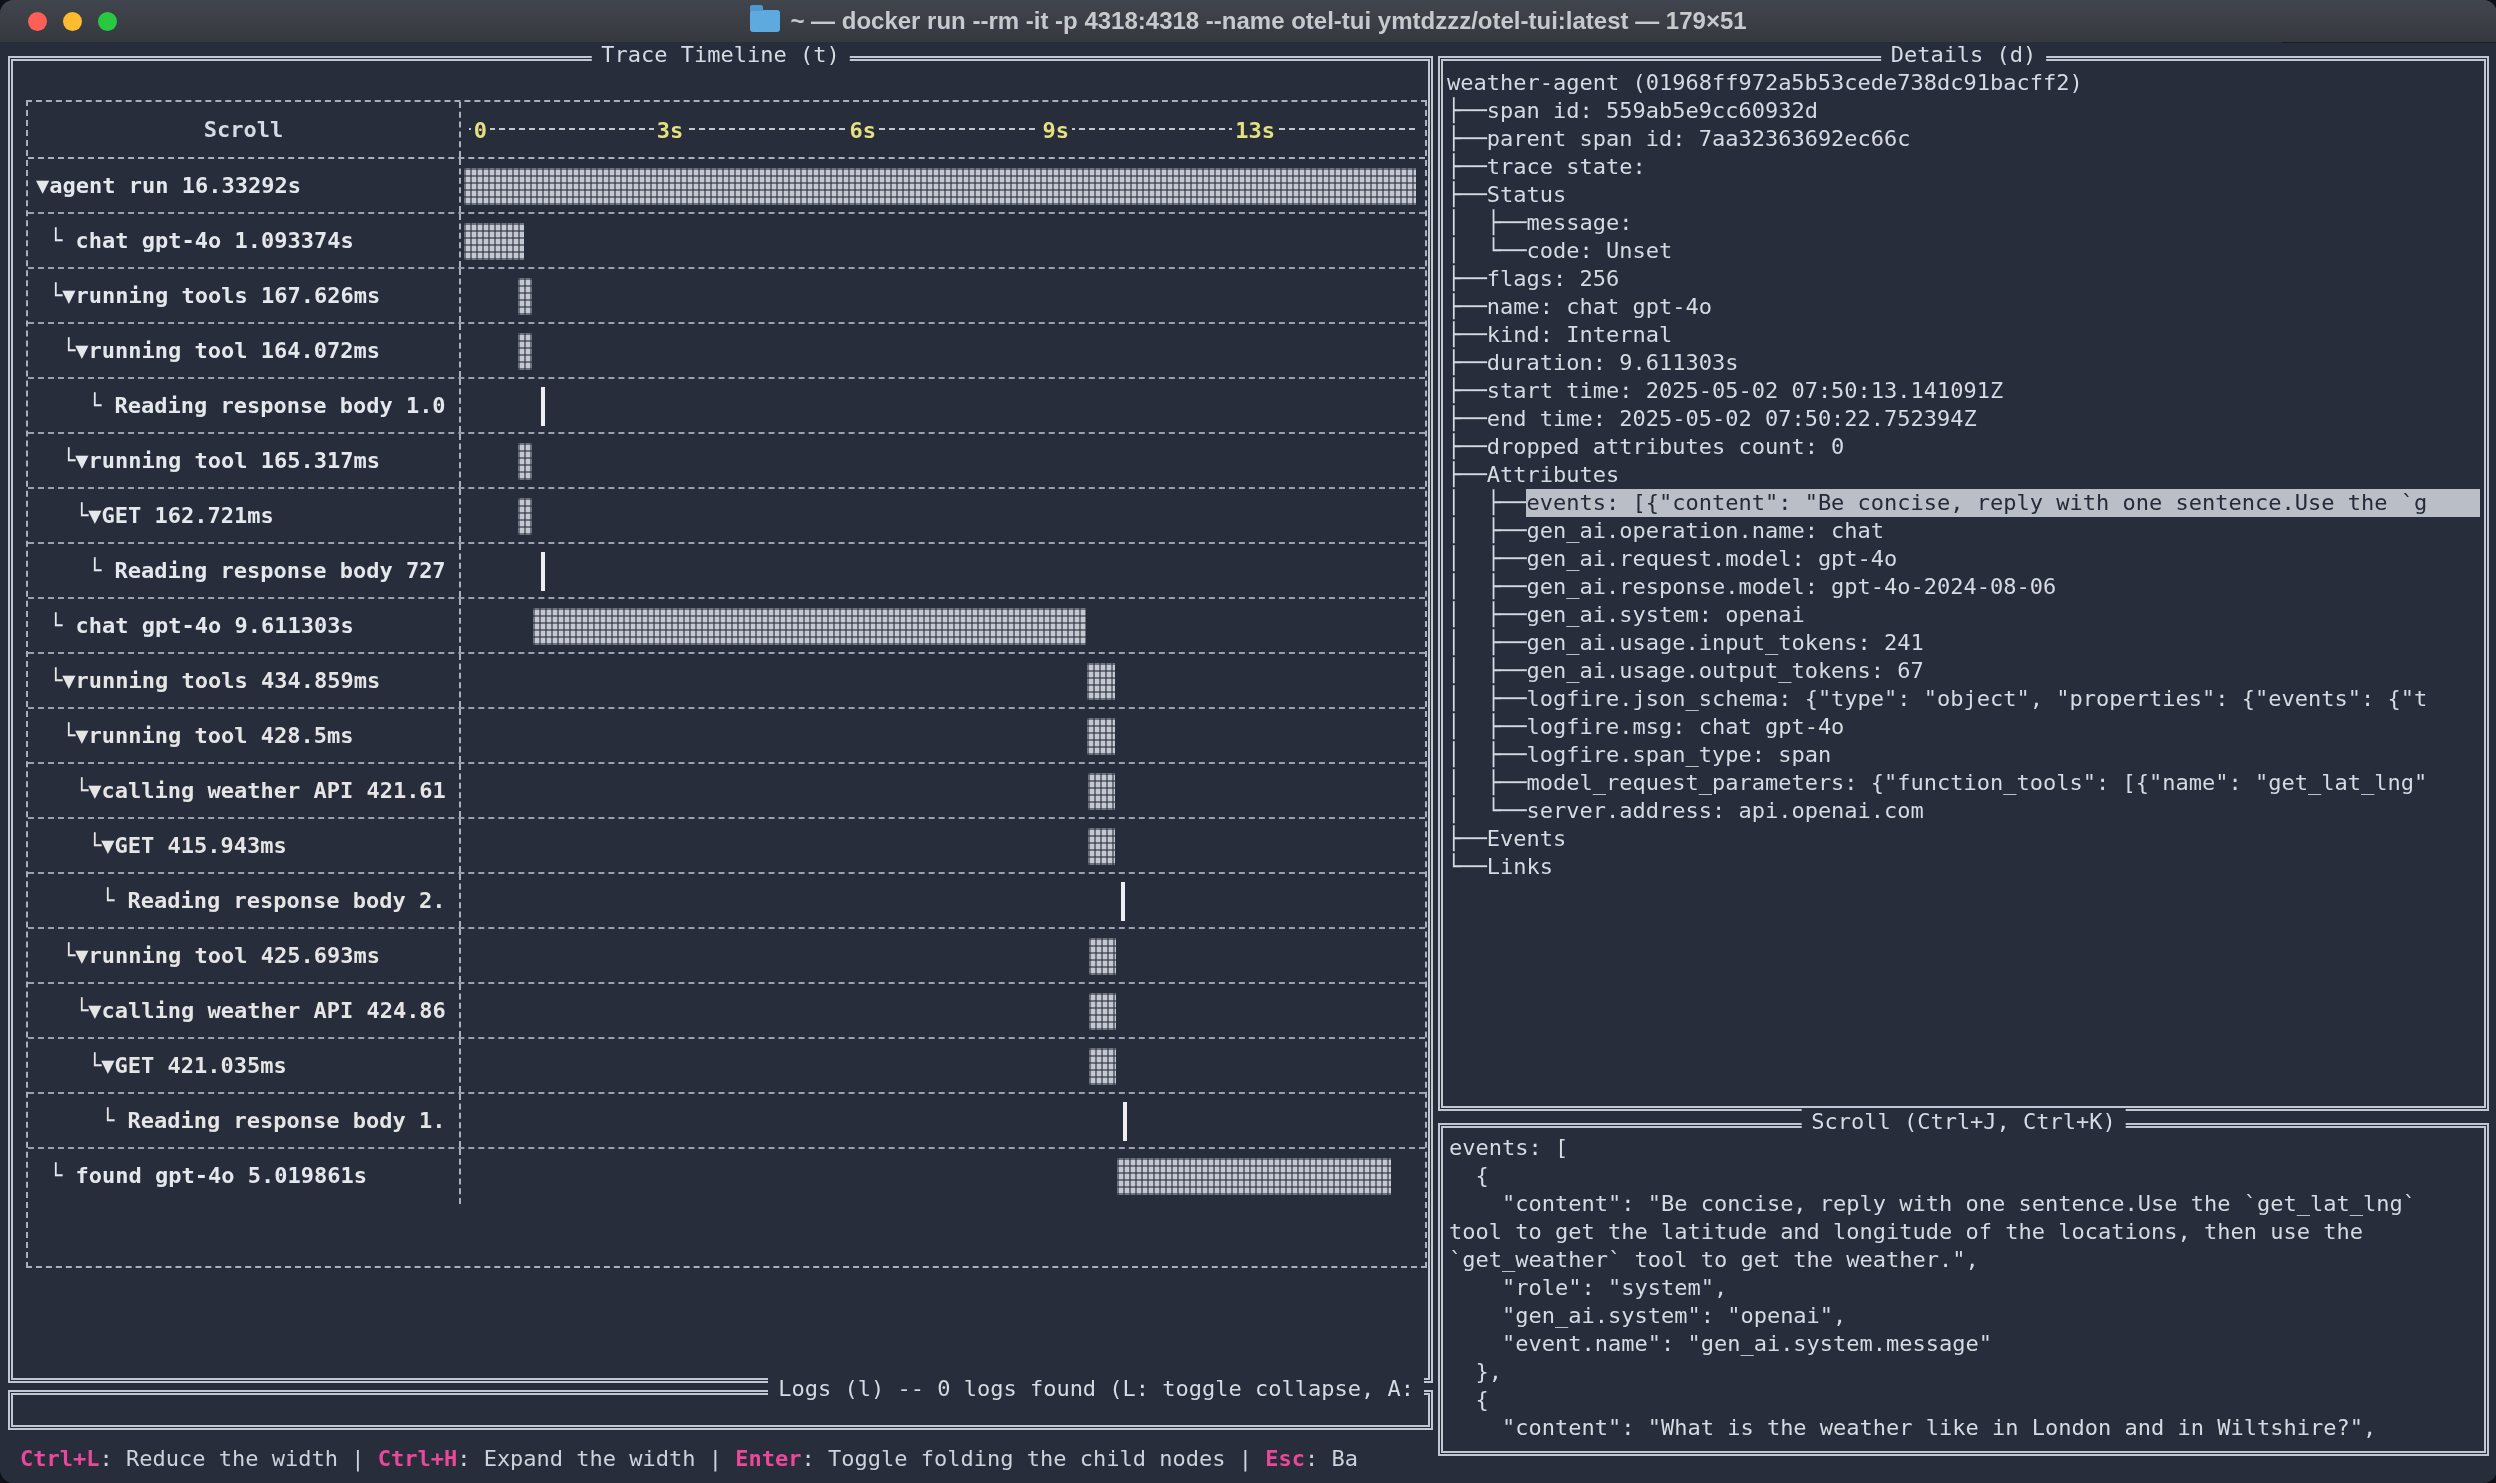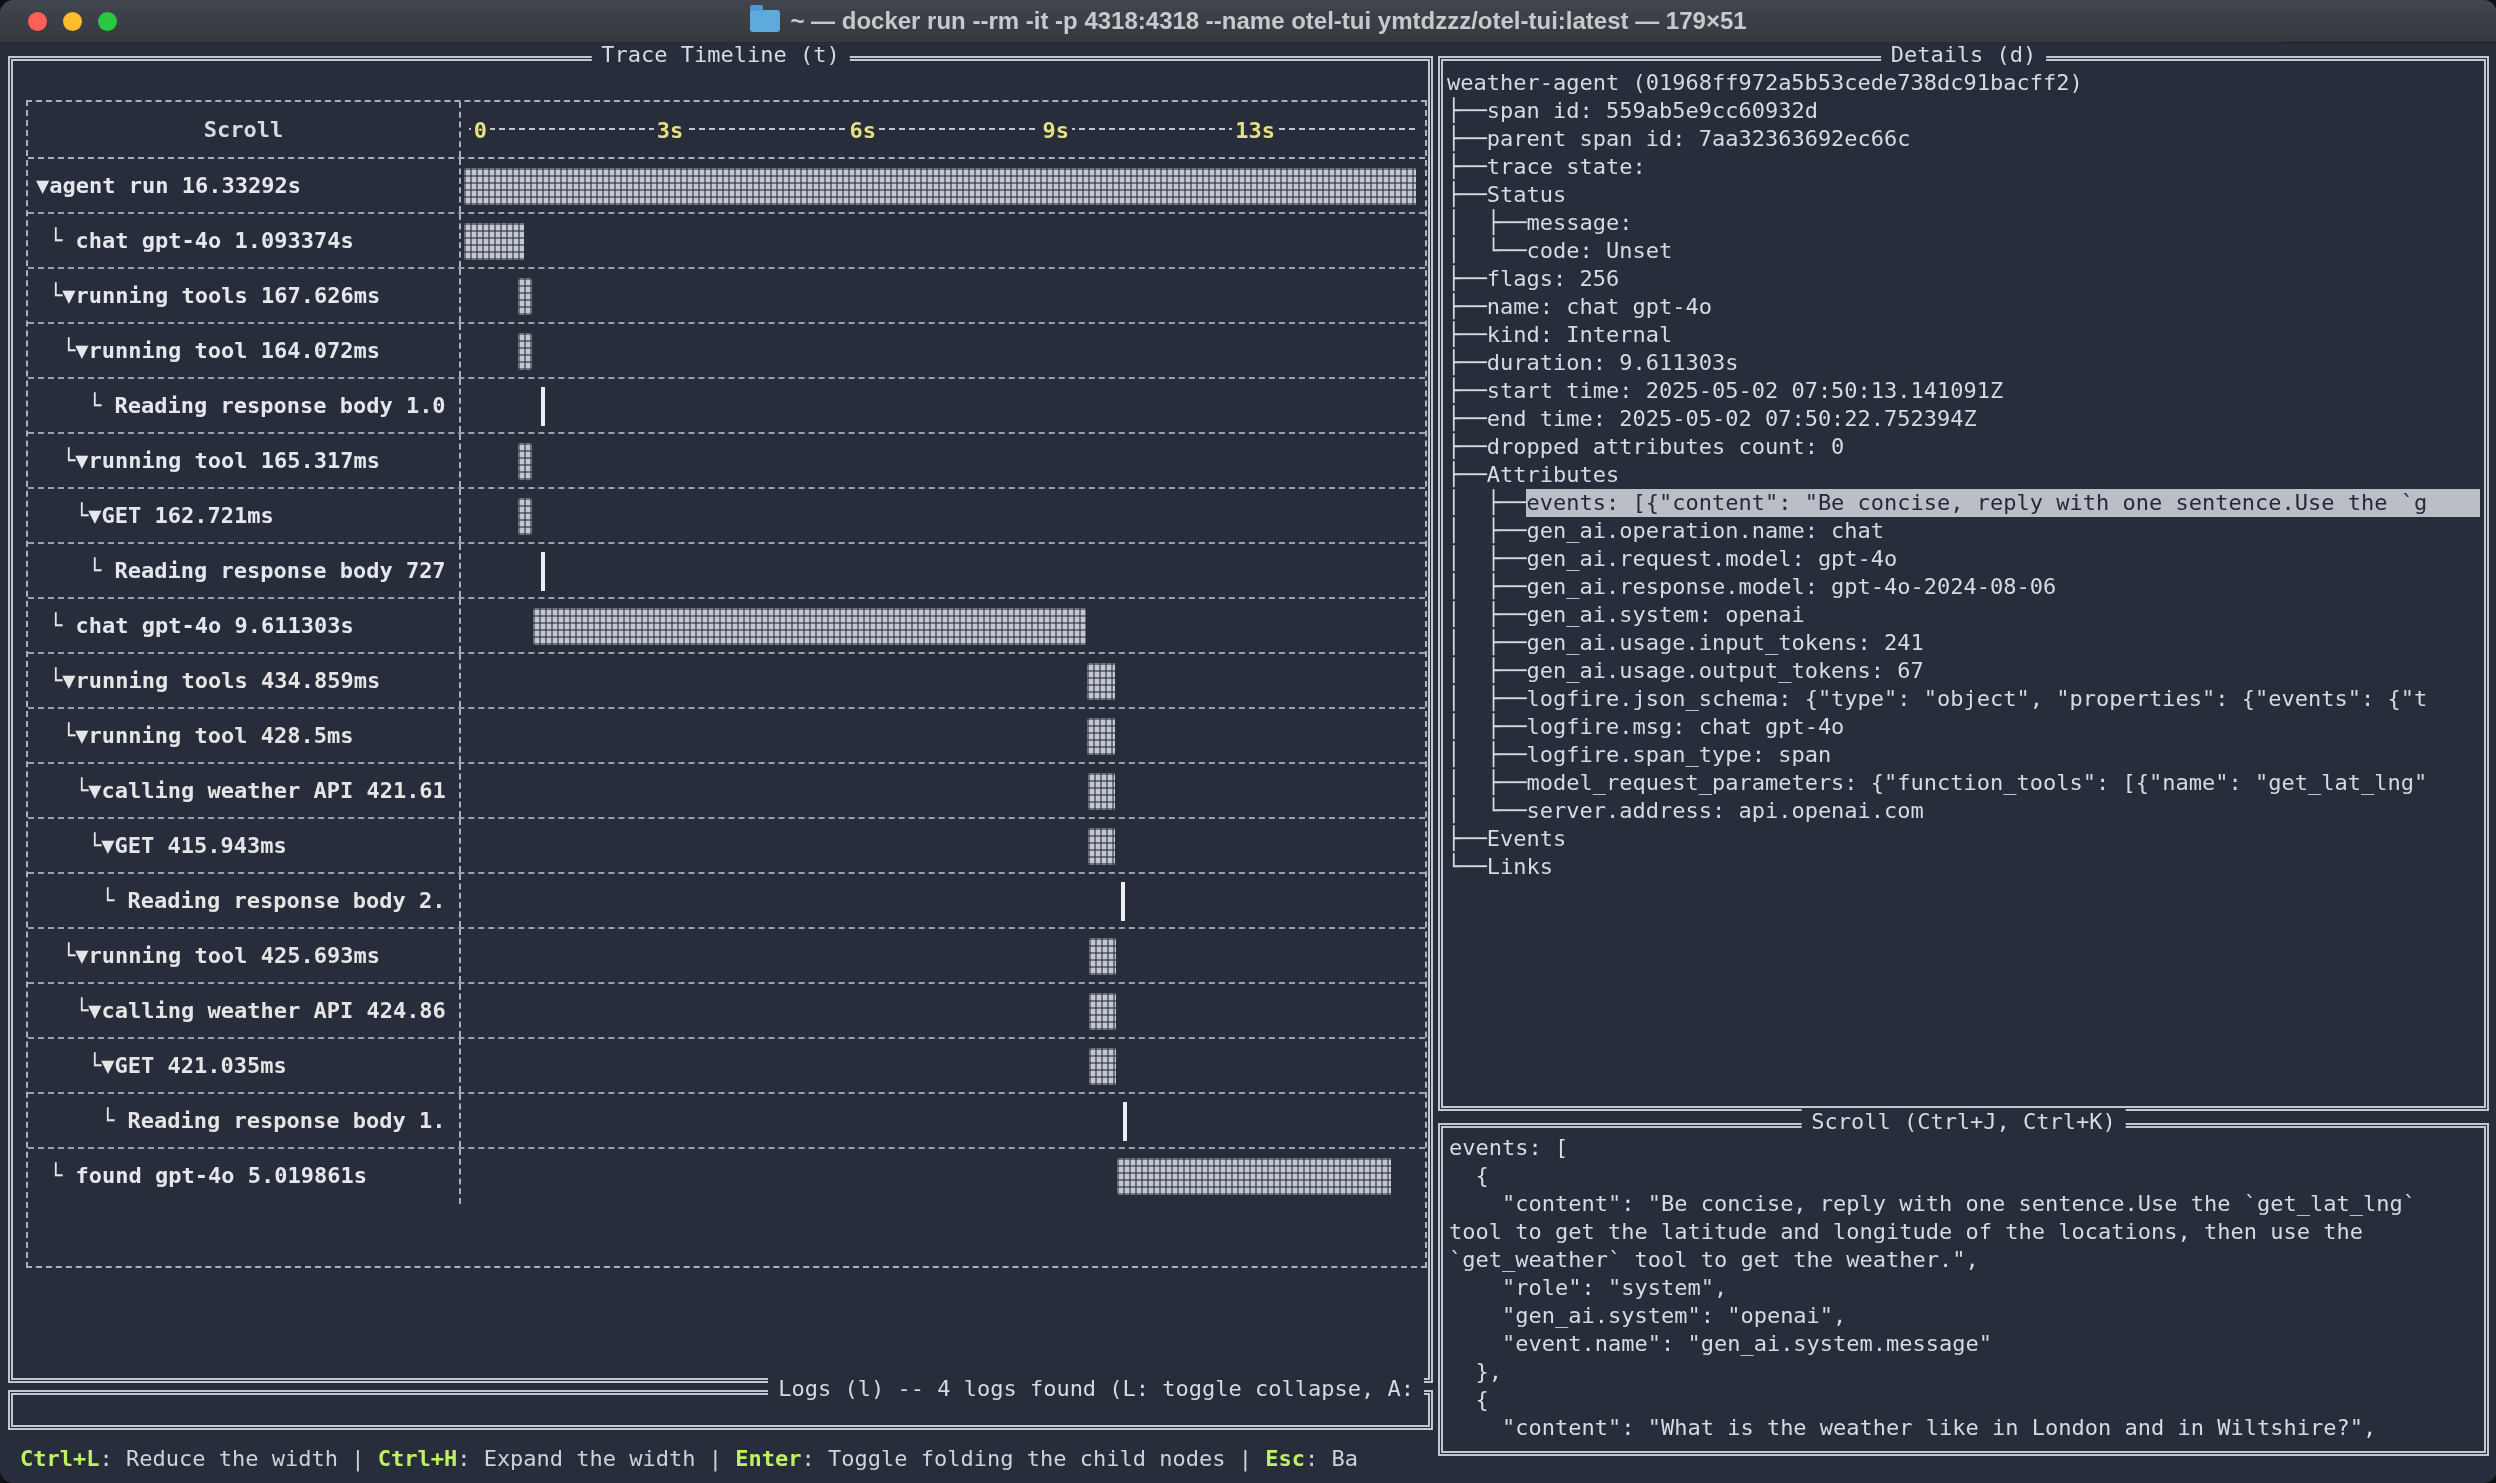--- a/index.html
+++ b/index.html
@@ -46,21 +46,21 @@
     line-height:28px;white-space:pre;}
   .tree-line{display:flex;}
   .tree-line .pfx{white-space:pre;flex:none;}
   .tree-line .val{white-space:pre;overflow:hidden;}
   .tree-line .val.hl{background:#b9bec7;color:#252a38;flex:1;}
   .scrollbody{position:absolute;left:6px;right:4px;top:6px;bottom:4px;overflow:hidden;
     line-height:28px;white-space:pre;}
   
   .statusbar{position:absolute;left:20px;top:1402px;height:30px;line-height:30px;
     white-space:pre;overflow:hidden;width:1410px;}
-  .skey{color:#bef264;font-weight:bold;text-align:center;}
+  .skey{color:#ec4899;font-weight:bold;text-align:center;}
   .sdesc{color:#ced2da;}
 </style>
 </head>
 <body>
 
 <div class="window">
 
   <div class="titlebar">
     <div class="lights">
       <div class="light" style="background:#ff5f57"></div>
@@ -245,21 +245,21 @@
               </div>
               <div class="tlcol">
                 <div class="bar" style="left: 68%; width: 28.5%;"></div>
               </div>
             </div>
           </div>
       </div>
     </div>
 
     <div class="panel" style="left:8px;top:1348px;width:1425px;height:40px;">
-      <span class="ptitle right">Logs (l) -- 4 logs found (L: toggle collapse, A:</span>
+      <span class="ptitle right">Logs (l) -- 0 logs found (L: toggle collapse, A:</span>
     </div>
 
     <div class="statusbar" id="status-bar"><span class="skey">Ctrl+L</span><span class="sdesc">: Reduce the width</span><span class="sdesc"> | </span><span class="skey">Ctrl+H</span><span class="sdesc">: Expand the width</span><span class="sdesc"> | </span><span class="skey">Enter</span><span class="sdesc">: Toggle folding the child nodes</span><span class="sdesc"> | </span><span class="skey">Esc</span><span class="sdesc">: Ba</span></div>
 
     <div class="panel" style="left:1438px;top:14px;width:1051px;height:1055px;">
       <span class="ptitle center">Details (d)</span>
       <div class="treebody" id="details-tree"><div class="tree-line"><span class="pfx"></span><span class="val">weather-agent (01968ff972a5b53cede738dc91bacff2)</span></div><div class="tree-line"><span class="pfx">├──</span><span class="val">span id: 559ab5e9cc60932d</span></div><div class="tree-line"><span class="pfx">├──</span><span class="val">parent span id: 7aa32363692ec66c</span></div><div class="tree-line"><span class="pfx">├──</span><span class="val">trace state:</span></div><div class="tree-line"><span class="pfx">├──</span><span class="val">Status</span></div><div class="tree-line"><span class="pfx">│  ├──</span><span class="val">message:</span></div><div class="tree-line"><span class="pfx">│  └──</span><span class="val">code: Unset</span></div><div class="tree-line"><span class="pfx">├──</span><span class="val">flags: 256</span></div><div class="tree-line"><span class="pfx">├──</span><span class="val">name: chat gpt-4o</span></div><div class="tree-line"><span class="pfx">├──</span><span class="val">kind: Internal</span></div><div class="tree-line"><span class="pfx">├──</span><span class="val">duration: 9.611303s</span></div><div class="tree-line"><span class="pfx">├──</span><span class="val">start time: 2025-05-02 07:50:13.141091Z</span></div><div class="tree-line"><span class="pfx">├──</span><span class="val">end time: 2025-05-02 07:50:22.752394Z</span></div><div class="tree-line"><span class="pfx">├──</span><span class="val">dropped attributes count: 0</span></div><div class="tree-line"><span class="pfx">├──</span><span class="val">Attributes</span></div><div class="tree-line"><span class="pfx">│  ├──</span><span class="val hl">events: [{"content": "Be concise, reply with one sentence.Use the `g</span></div><div class="tree-line"><span class="pfx">│  ├──</span><span class="val">gen_ai.operation.name: chat</span></div><div class="tree-line"><span class="pfx">│  ├──</span><span class="val">gen_ai.request.model: gpt-4o</span></div><div class="tree-line"><span class="pfx">│  ├──</span><span class="val">gen_ai.response.model: gpt-4o-2024-08-06</span></div><div class="tree-line"><span class="pfx">│  ├──</span><span class="val">gen_ai.system: openai</span></div><div class="tree-line"><span class="pfx">│  ├──</span><span class="val">gen_ai.usage.input_tokens: 241</span></div><div class="tree-line"><span class="pfx">│  ├──</span><span class="val">gen_ai.usage.output_tokens: 67</span></div><div class="tree-line"><span class="pfx">│  ├──</span><span class="val">logfire.json_schema: {"type": "object", "properties": {"events": {"t</span></div><div class="tree-line"><span class="pfx">│  ├──</span><span class="val">logfire.msg: chat gpt-4o</span></div><div class="tree-line"><span class="pfx">│  ├──</span><span class="val">logfire.span_type: span</span></div><div class="tree-line"><span class="pfx">│  ├──</span><span class="val">model_request_parameters: {"function_tools": [{"name": "get_lat_lng"</span></div><div class="tree-line"><span class="pfx">│  └──</span><span class="val">server.address: api.openai.com</span></div><div class="tree-line"><span class="pfx">├──</span><span class="val">Events</span></div><div class="tree-line"><span class="pfx">└──</span><span class="val">Links</span></div></div>
     </div>
 
     <div class="panel" style="left:1438px;top:1081px;width:1051px;height:333px;">

